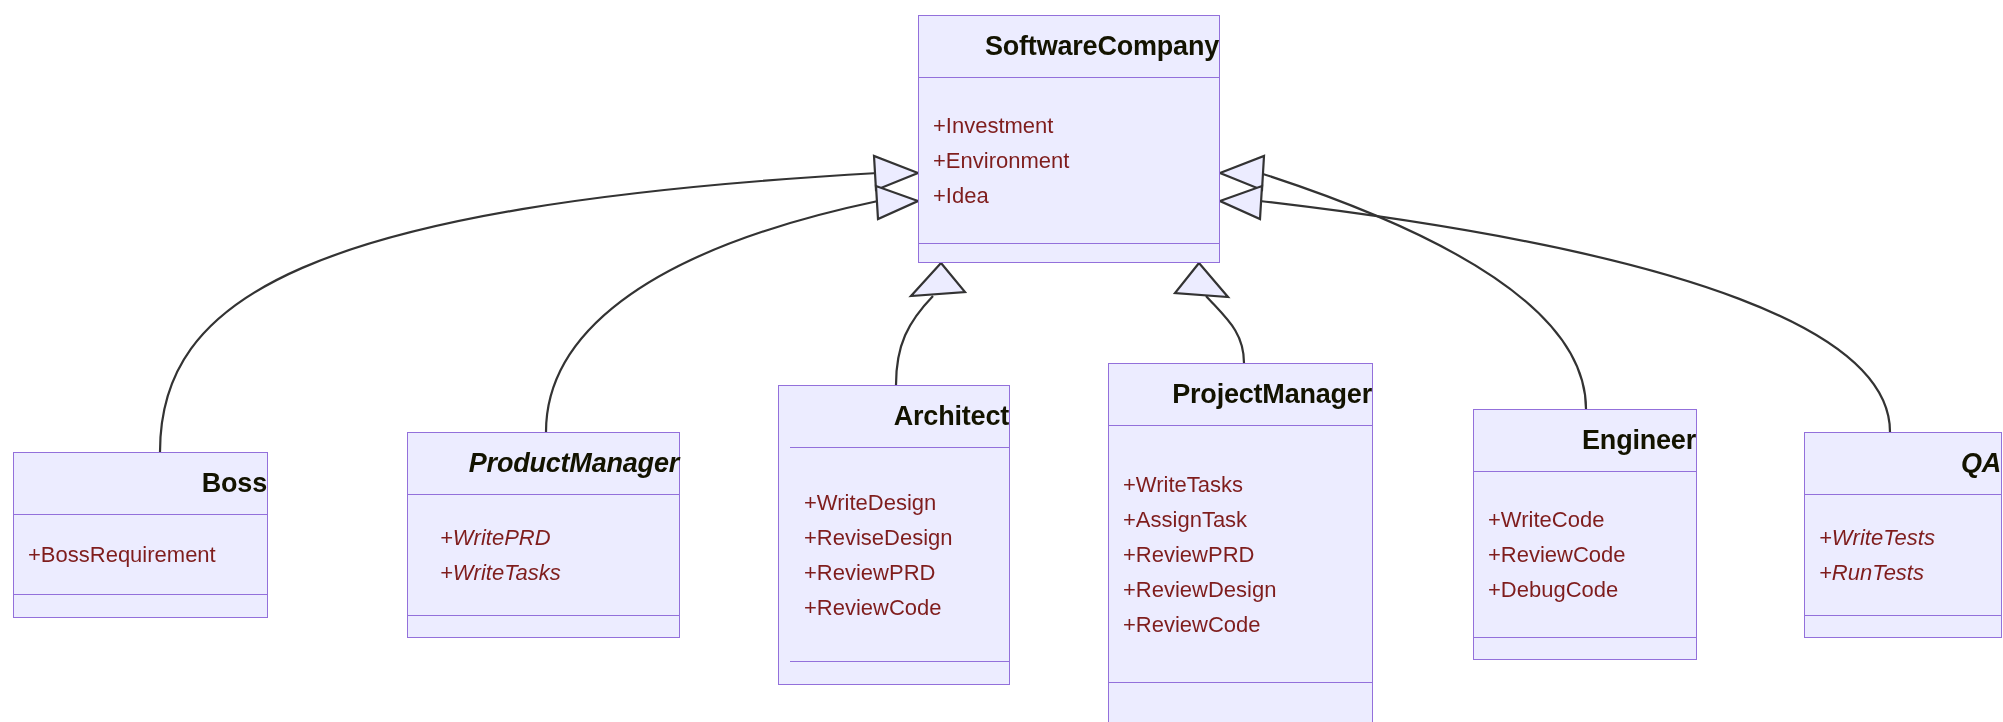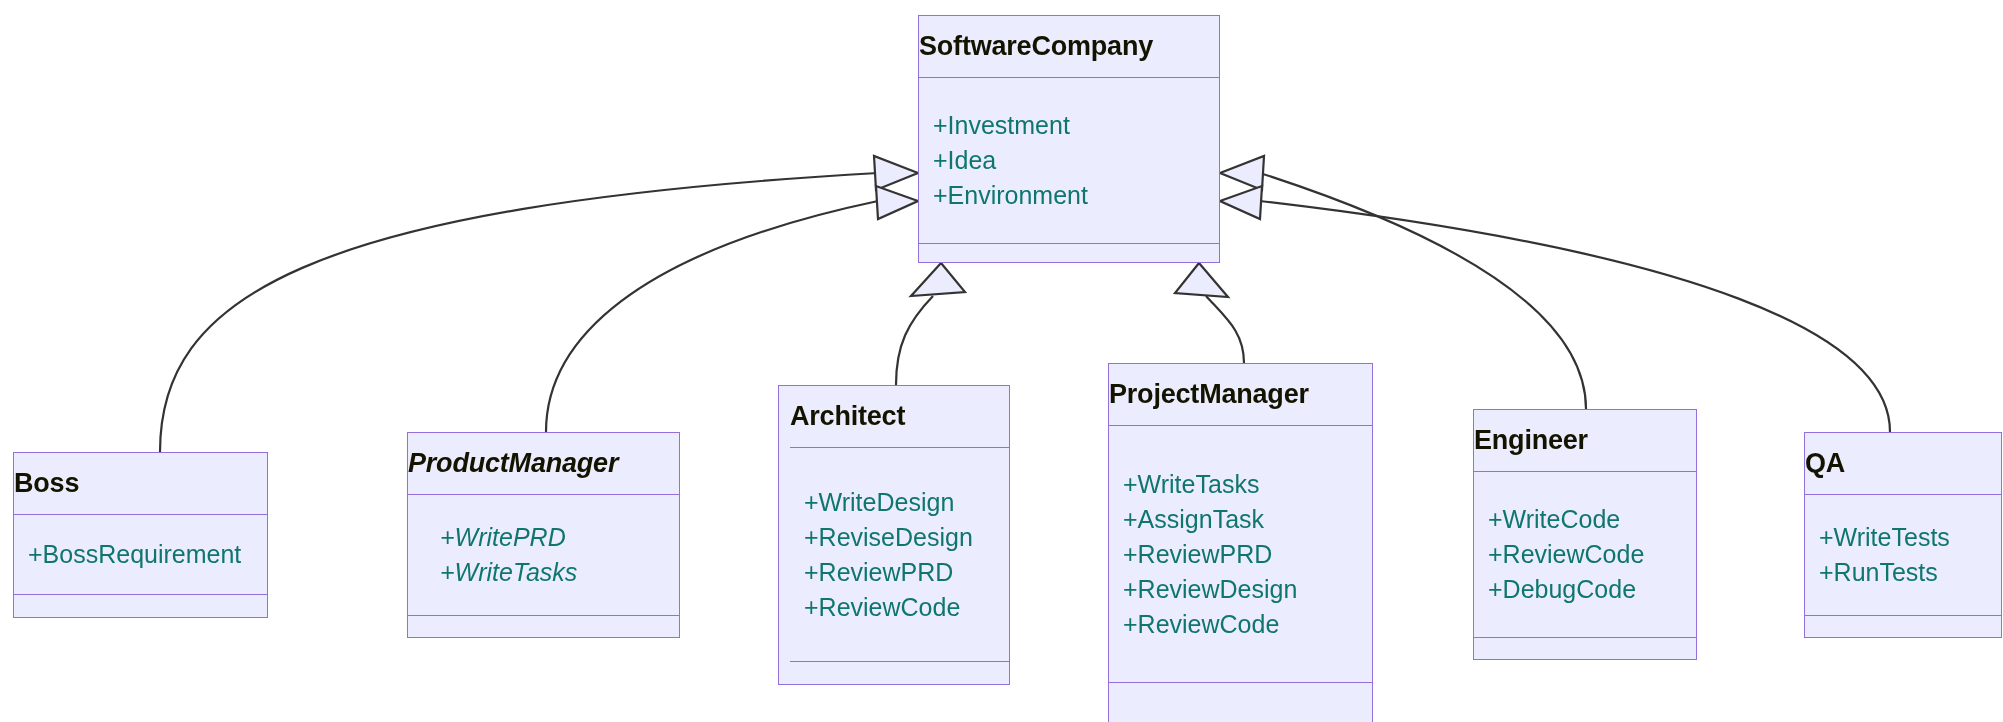--- a/index.html
+++ b/index.html
@@ -31,41 +31,41 @@
     background: #ececff;
     border: 1.6px solid #9370db;
     display: flex;
     flex-direction: column;
   }
   .class-title-row {
     box-sizing: border-box;
     border-bottom: 1.6px solid #9370db;
     display: flex;
     align-items: center;
-    justify-content: flex-start;
+    justify-content: flex-end;
     text-align: center;
   }
   .class-title {
     font-weight: bold;
     font-size: 27px;
     color: #131300;
     letter-spacing: -0.2px;
     white-space: nowrap;
   }
   .class-members {
     box-sizing: border-box;
     border-bottom: 1.6px solid #9370db;
     display: flex;
     flex-direction: column;
     justify-content: center;
     padding-left: 14px;
   }
   .member-line {
-    font-size: 25px;
-    color: #0f766e;
+    font-size: 22px;
+    color: #7f1d1d;
     line-height: 35px;
     white-space: nowrap;
   }
   .class-methods {
     flex: 1 1 auto;
     min-height: 18px;
   }
 </style>
 </head>
 <body>
@@ -91,22 +91,22 @@
       <polygon points="1220,201 1262,186 1260,219"></polygon>
     </g>
   </svg>
 
   <div class="uml-class" style="left:918px; top:15px; width:302px; height:248px;">
     <div class="class-title-row" style="height:62px;">
       <span class="class-title">SoftwareCompany</span>
     </div>
     <div class="class-members" style="height:167px;">
       <span class="member-line">+Investment</span>
+      <span class="member-line">+Environment</span>
       <span class="member-line">+Idea</span>
-      <span class="member-line">+Environment</span>
     </div>
     <div class="class-methods"></div>
   </div>
 
   <div class="uml-class" style="left:13px; top:452px; width:255px; height:166px;">
     <div class="class-title-row" style="height:62px;">
       <span class="class-title">Boss</span>
     </div>
     <div class="class-members" style="height:80px;">
       <span class="member-line">+BossRequirement</span>
@@ -157,21 +157,21 @@
       <span class="class-title">Engineer</span>
     </div>
     <div class="class-members" style="height:166px;">
       <span class="member-line">+WriteCode</span>
       <span class="member-line">+ReviewCode</span>
       <span class="member-line">+DebugCode</span>
     </div>
     <div class="class-methods"></div>
   </div>
 
-  <div class="uml-class" style="left:1804px; top:432px; width:198px; height:206px;">
+  <div class="uml-class" style="left:1804px; top:432px; width:198px; height:206px;font-style:italic;">
     <div class="class-title-row" style="height:62px;">
       <span class="class-title">QA</span>
     </div>
     <div class="class-members" style="height:121px;">
       <span class="member-line">+WriteTests</span>
       <span class="member-line">+RunTests</span>
     </div>
     <div class="class-methods"></div>
   </div>
 

